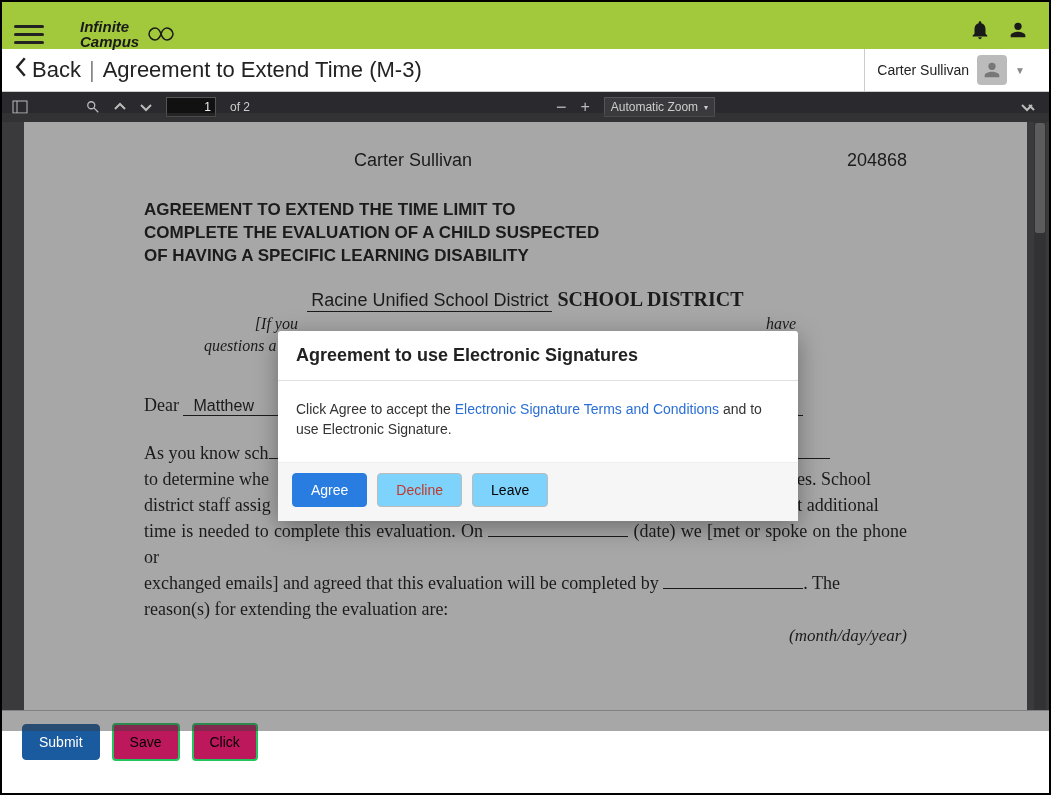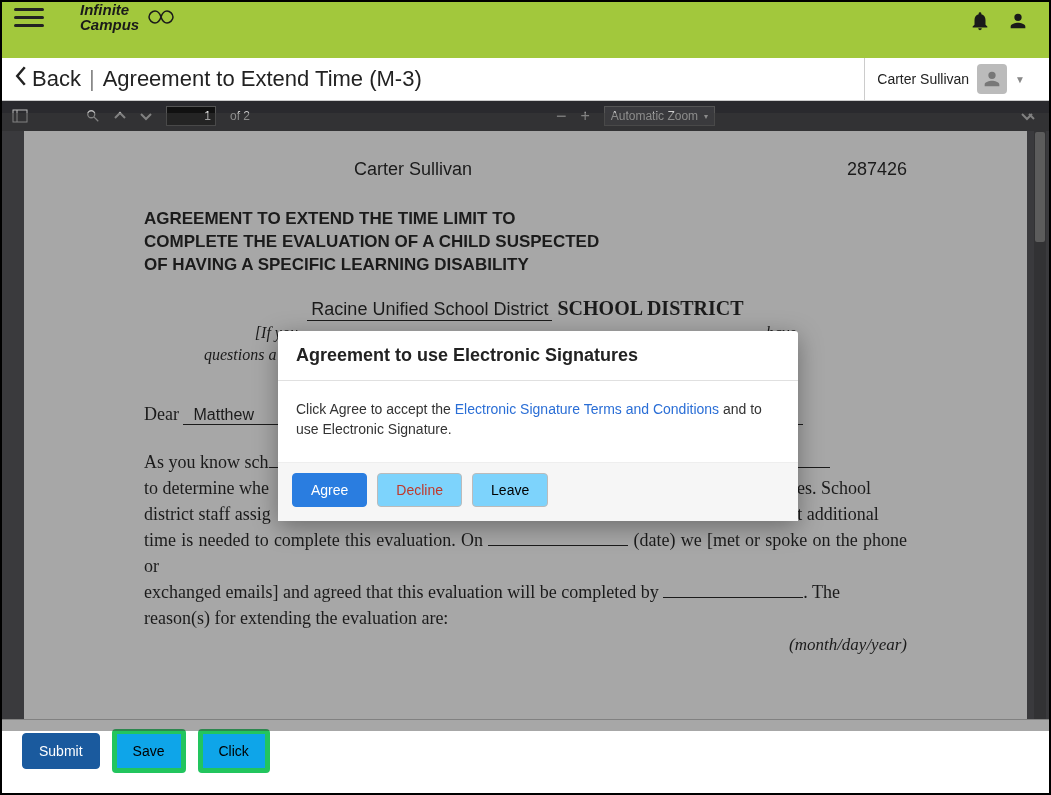--- a/index.html
+++ b/index.html
@@ -6,24 +6,24 @@
   body {
     font-family: -apple-system, BlinkMacSystemFont, "Segoe UI", Arial, sans-serif;
     background: #fff;
     width: 1051px;
     height: 795px;
     overflow: hidden;
     border: 2px solid #000;
     position: relative;
   }
   .top-bar {
-    height: 56px;
+    height: 47px;
     background: #a2c83c;
     display: flex;
-    align-items: flex-start;
+    align-items: flex-end;
     padding: 0 12px;
   }
   .hamburger { width: 30px; height: 30px; cursor: pointer; display:flex; flex-direction:column; justify-content:center; gap:5px; }
   .hamburger span { height:3px; background:#222; border-radius:2px; }
   .logo { margin-left: 36px; display:flex; align-items:center; gap:4px; }
   .logo-text { font-size:15px; font-weight:600; color:#1a1a1a; font-style:italic; line-height:1; }
   .top-spacer { flex:1; }
   .top-icon { width:38px; height:38px; display:flex; align-items:center; justify-content:center; cursor:pointer; }
   .top-icon svg { fill:#1a1a1a; }
   .sub-bar {
@@ -100,21 +100,21 @@
 
   .footer-bar{
     height: 62px;
     background:#fff;
     border-top:1px solid #bbb;
     display:flex;
     align-items:center;
     padding:0 20px;
     gap:12px;
   }
-  .btn{ border-radius:4px; font-size:14px; padding:9px 16px; cursor:pointer; border:5px solid #22c55e; background:#0ea5e9;}
+  .btn{ border-radius:4px; font-size:14px; padding:9px 16px; cursor:pointer; border:2px solid #22c55e; background:#be185d;}
   .btn-primary{ background:#1a5a9e; color:#fff; border:1px solid #1a5a9e;}
 
   .overlay{
     position:absolute; left:0; right:0;
     top:111px;
     bottom:62px;
     background: rgba(60,60,60,0.45);
     z-index:10;
   }
   .modal{
@@ -228,21 +228,21 @@
           <path d="M1 4l5 5 5-5M8 4l5 5" fill="none" stroke="#bbb" stroke-width="2"></path>
         </svg>
       </span>
   </div>
 </div>
 
 <div class="doc-viewport">
   <div class="doc-page">
     <div class="doc-head">
       <span class="doc-name">Carter  Sullivan</span>
-      <span>287426</span>
+      <span>204868</span>
     </div>
     <div class="form-title">AGREEMENT TO EXTEND THE TIME LIMIT TO</div>
     <div class="form-title">COMPLETE THE EVALUATION OF A CHILD SUSPECTED</div>
     <div class="form-title">OF HAVING A SPECIFIC LEARNING DISABILITY</div>
     <div class="district-line">
       <span class="district-fill">Racine Unified School District</span><span class="district-label"> SCHOOL DISTRICT</span>
     </div>
     <div class="hint-line">
       <span>[If you</span>
       <span style="display:inline-block;width:460px;"></span>

